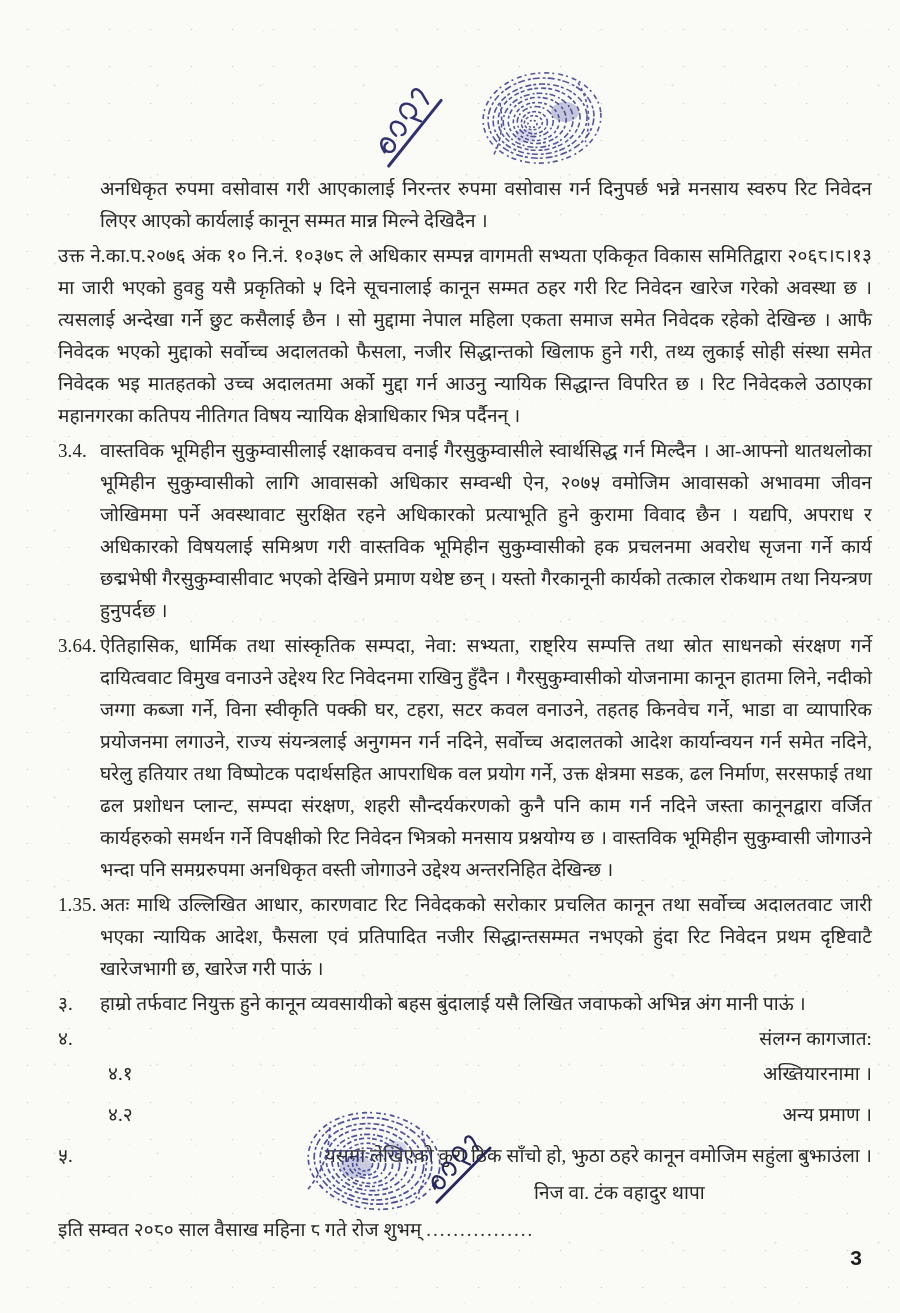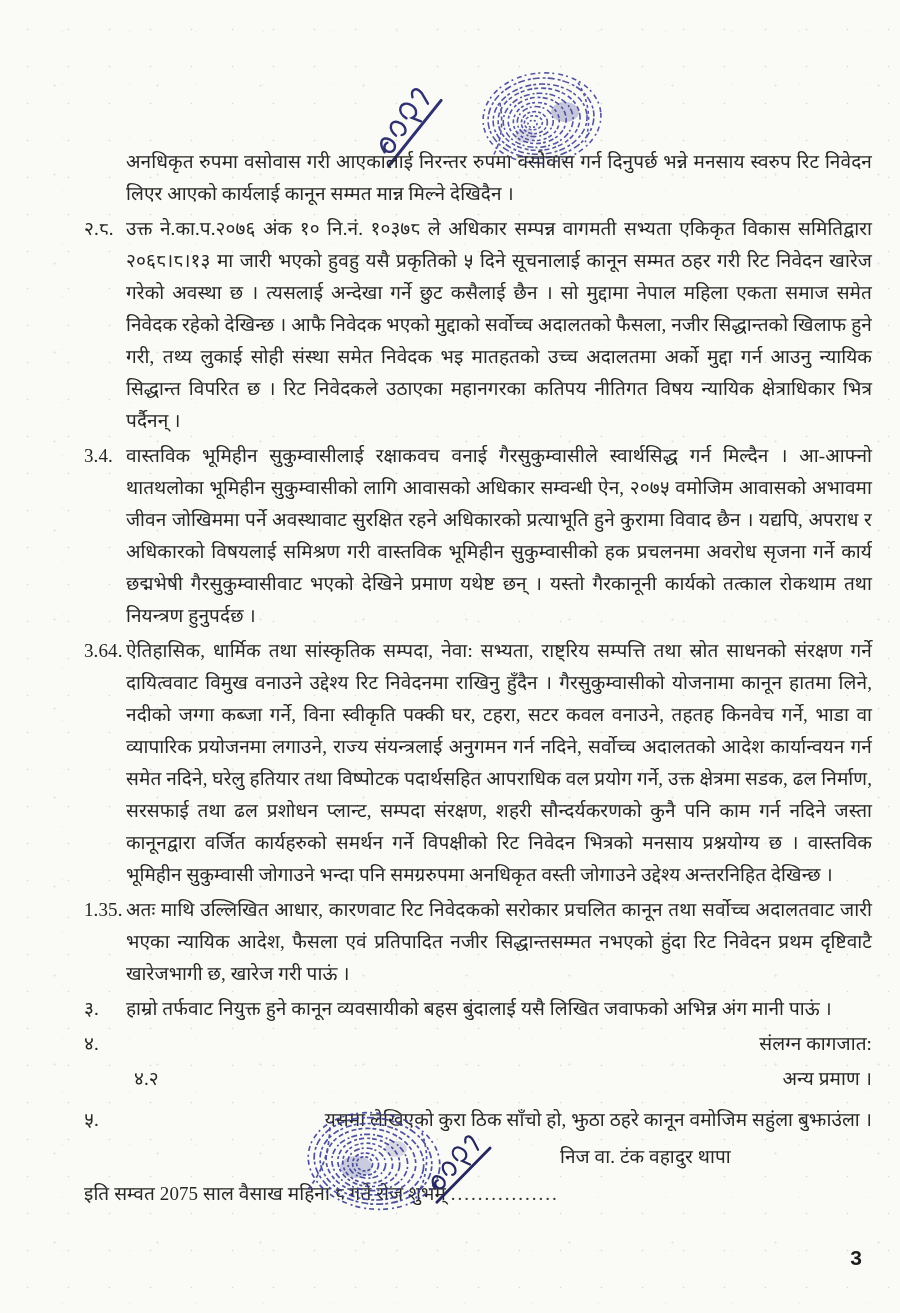--- a/index.html
+++ b/index.html
@@ -14,22 +14,22 @@
     background-image:
       radial-gradient(circle, rgba(95,100,95,.20) .7px, transparent 1.1px),
       radial-gradient(circle, rgba(120,120,110,.14) .6px, transparent .9px),
       radial-gradient(circle, rgba(70,70,85,.10) 1px, transparent 1.4px);
     background-size:41px 37px, 67px 53px, 103px 89px;
     background-position:7px 11px, 29px 5px, 3px 41px;
     color:#262626;
   }
   
   .doc{
-    position:absolute;left:0;top:146px;width:900px;box-sizing:border-box;
-    padding:0 28px 0 84px;
+    position:absolute;left:0;top:173px;width:900px;box-sizing:border-box;
+    padding:0 28px 0 58px;
     font-size:19px;line-height:32px;letter-spacing:.1px;
   }
   .para{display:flex;margin:0 0 3px 0;}
   .para .num{flex:0 0 42px;white-space:nowrap;}
   .para .txt{flex:1;text-align:justify;text-justify:inter-word;}
   .para.short .txt{text-align:right;}
   .para.sub{margin-left:50px;margin-bottom:9px;}
   .para.sub .num{flex:0 0 48px;}
   
   .sig-block{margin:4px 0 2px 462px;font-size:19px;line-height:34px;}
@@ -85,21 +85,20 @@
   </svg>
 
   <main class="doc">
 
     <div class="para">
       <div class="num"></div>
       <div class="txt">अनधिकृत रुपमा वसोवास गरी आएकालाई निरन्तर रुपमा वसोवास गर्न दिनुपर्छ भन्ने मनसाय स्वरुप रिट निवेदन लिएर आएको कार्यलाई कानून सम्मत मान्न मिल्ने देखिदैन ।</div>
     </div>
 
     <div class="para">
-      <div class="num">२.८.</div>
       <div class="txt">उक्त ने.का.प.२०७६ अंक १० नि.नं. १०३७८ ले अधिकार सम्पन्न वागमती सभ्यता एकिकृत विकास समितिद्वारा २०६८।८।१३ मा जारी भएको हुवहु यसै प्रकृतिको ५ दिने सूचनालाई कानून सम्मत ठहर गरी रिट निवेदन खारेज गरेको अवस्था छ । त्यसलाई अन्देखा गर्ने छुट कसैलाई छैन । सो मुद्दामा नेपाल महिला एकता समाज समेत निवेदक रहेको देखिन्छ । आफै निवेदक भएको मुद्दाको सर्वोच्च अदालतको फैसला, नजीर सिद्धान्तको खिलाफ हुने गरी, तथ्य लुकाई सोही संस्था समेत निवेदक भइ मातहतको उच्च अदालतमा अर्को मुद्दा गर्न आउनु न्यायिक सिद्धान्त विपरित छ । रिट निवेदकले उठाएका महानगरका कतिपय नीतिगत विषय न्यायिक क्षेत्राधिकार भित्र पर्दैनन् ।</div>
     </div>
 
     <div class="para">
       <div class="num">3.4.</div>
       <div class="txt">वास्तविक भूमिहीन सुकुम्वासीलाई रक्षाकवच वनाई गैरसुकुम्वासीले स्वार्थसिद्ध गर्न मिल्दैन । आ-आफ्नो थातथलोका भूमिहीन सुकुम्वासीको लागि आवासको अधिकार सम्वन्धी ऐन, २०७५ वमोजिम आवासको अभावमा जीवन जोखिममा पर्ने अवस्थावाट सुरक्षित रहने अधिकारको प्रत्याभूति हुने कुरामा विवाद छैन । यद्यपि, अपराध र अधिकारको विषयलाई समिश्रण गरी वास्तविक भूमिहीन सुकुम्वासीको हक प्रचलनमा अवरोध सृजना गर्ने कार्य छद्मभेषी गैरसुकुम्वासीवाट भएको देखिने प्रमाण यथेष्ट छन् । यस्तो गैरकानूनी कार्यको तत्काल रोकथाम तथा नियन्त्रण हुनुपर्दछ ।</div>
     </div>
 
     <div class="para">
       <div class="num">3.64.</div>
@@ -114,37 +113,41 @@
     <div class="para">
       <div class="num">३.</div>
       <div class="txt">हाम्रो तर्फवाट नियुक्त हुने कानून व्यवसायीको बहस बुंदालाई यसै लिखित जवाफको अभिन्न अंग मानी पाऊं ।</div>
     </div>
 
     <div class="para short">
       <div class="num">४.</div>
       <div class="txt">संलग्न कागजात:</div>
     </div>
 
+    <div class="para sub short">
+      <div class="num">४.१</div>
+      <div class="txt">अख्तियारनामा ।</div>
+    </div>
 
     <div class="para sub short">
       <div class="num">४.२</div>
       <div class="txt">अन्य प्रमाण ।</div>
     </div>
 
     <div class="para short">
       <div class="num">५.</div>
       <div class="txt">यसमा लेखिएको कुरा ठिक साँचो हो, झुठा ठहरे कानून वमोजिम सहुंला बुझाउंला ।</div>
     </div>
 
     <div class="sig-block">
       <div class="line2">निज वा. टंक वहादुर थापा</div>
     </div>
 
     <div class="date-row">
-      <span>इति सम्वत 2075 साल वैसाख महिना ८ गते रोज शुभम्</span>
+      <span>इति सम्वत २०८० साल वैसाख महिना ८ गते रोज शुभम्</span>
       <span class="dots">................</span>
     </div>
 
   </main>
 
   <svg class="stamp fp-bottom" width="148" height="112" viewBox="0 0 148 112">
     <g fill="none" stroke="#3c3f92" stroke-width="1.7" opacity="0.9" transform="rotate(7 74 56)">
       <ellipse cx="74" cy="56" rx="66" ry="48" stroke-dasharray="5 3 2 4"></ellipse>
       <ellipse cx="73" cy="56" rx="59" ry="43" stroke-dasharray="3 2 7 3"></ellipse>
       <ellipse cx="72" cy="57" rx="52" ry="38" stroke-dasharray="6 2 3 3"></ellipse>

